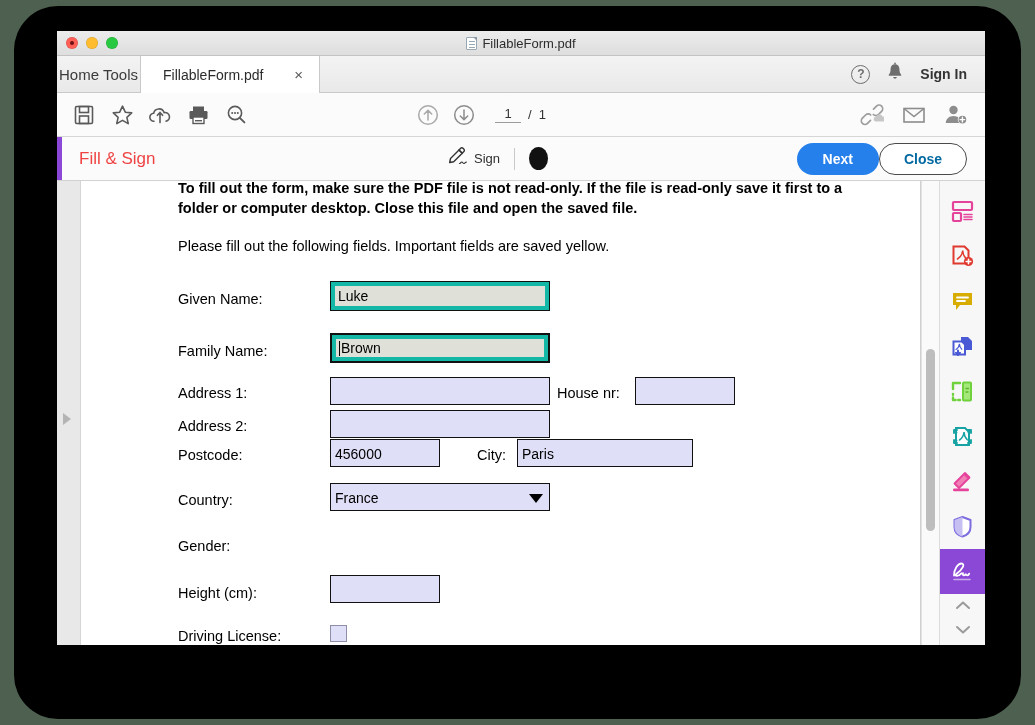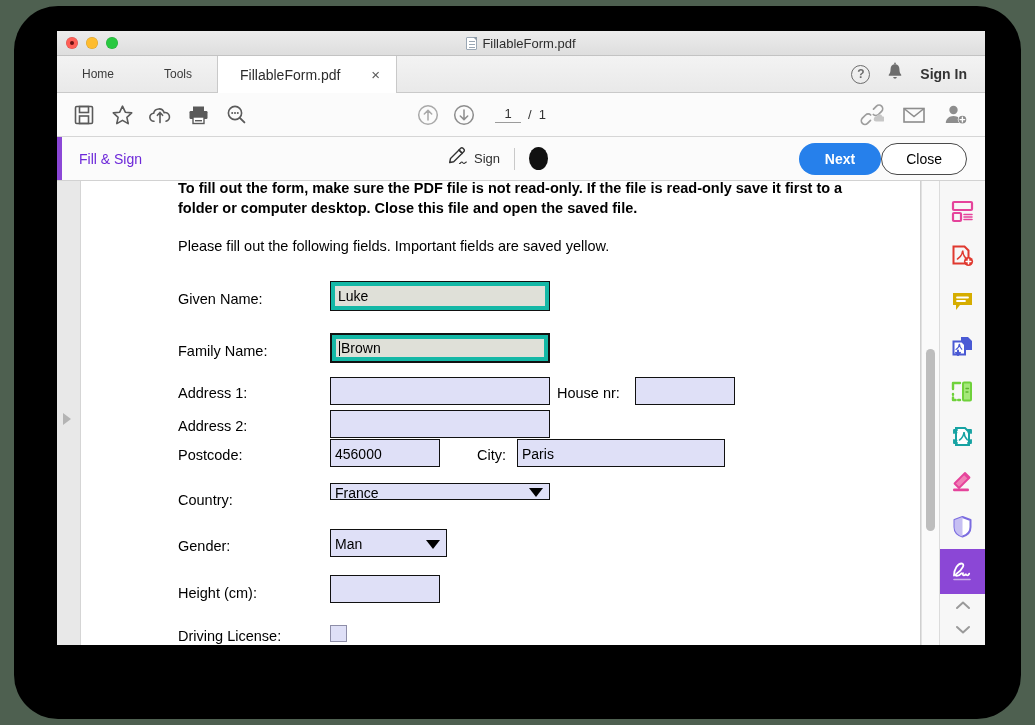--- a/index.html
+++ b/index.html
@@ -65,22 +65,22 @@
 
   
   #tabbar {
     height: 37px;
     background: linear-gradient(#f3f3f3,#e9e9e9);
     border-bottom: 1px solid #c9c9c9;
     display: flex; align-items: stretch;
     position: relative;
   }
   .navbtn {
-    display:flex; align-items:center; padding: 0 25px;
-    font-size: 12px; color: #3b3b3b; cursor: default;
+    display:flex; align-items:center; padding: 0 2px;
+    font-size: 15px; color: #3b3b3b; cursor: default;
   }
   .doc-tab {
     display:flex; align-items:center; gap: 18px;
     padding: 0 16px 0 22px;
     background: #ffffff;
     border-left: 1px solid #c9c9c9;
     border-right: 1px solid #c9c9c9;
     margin-bottom: -1px;
     font-size: 14px; color: #2c2c2c;
     min-width: 180px;
@@ -128,36 +128,36 @@
   #fsbar {
     height: 44px; background:#fbfbfb;
     border-bottom: 1px solid #d2d2d2;
     display:flex; align-items:center; position:relative;
     padding-left: 22px;
   }
   #fsbar::before {
     content:""; position:absolute; left:0; top:0; bottom:0; width:5px;
     background:#8b47d6;
   }
-  #fsbar .fs-title { font-size: 14px; color:#6d28d9; }
+  #fsbar .fs-title { font-size: 17px; color:#ef4444; }
   #fsbar .fs-mid {
     position:absolute; left: 390px; display:flex; align-items:center; gap:14px;
   }
   .sign-btn { display:flex; align-items:center; gap:5px; font-size:13px; color:#303030; }
   .vdiv { width:1px; height:22px; background:#c9c9c9; }
   .ink-dot { width: 19px; height: 23px; border-radius:50%; background:#111; }
   #fsbar .fs-right {
     margin-left:auto; display:flex; align-items:center; padding-right:18px;
   }
   .btn-next {
     background:#2680eb; color:#fff; font-size:14px; font-weight:bold;
     border-radius: 16px; padding: 8px 26px; border:none;
   }
   .btn-close {
-    background:#fff; color:#000000; font-size:14px; font-weight:normal;
+    background:#fff; color:#0369a1; font-size:14px; font-weight:bold;
     border-radius: 16px; padding: 7px 24px; border:1.5px solid #4b4b4b;
   }
 
   
   #bodyarea {
     position: relative;
     height: 464px;
     background: #e8e8e8;
     display:flex;
   }
@@ -442,35 +442,31 @@
           <div class="fld" style="left:249px; top:229px; width:220px; height:28px;">
             <span></span>
           </div>
 
           <div class="flabel" style="left:97px; top:266px;">Postcode:</div>
           <div class="fld" style="left:249px; top:258px; width:110px; height:28px;">
             <span>456000</span>
           </div>
 
           <div class="flabel" style="left:396px; top:266px;">City:</div>
-          <div class="fld" style="left:436px; top:258px; width:208px; height:28px;">
+          <div class="fld" style="left:436px; top:258px; width:176px; height:28px;">
             <span>Paris</span>
           </div>
 
           <div class="flabel" style="left:97px; top:311px;">Country:</div>
-          <div class="fld combo" style="left:249px; top:302px; width:220px; height:17px;">
+          <div class="fld combo" style="left:249px; top:302px; width:220px; height:28px;">
             <span>France</span>
             <span class="arrow"></span>
           </div>
 
           <div class="flabel" style="left:97px; top:357px;">Gender:</div>
-          <div class="fld combo" style="left:249px; top:348px; width:117px; height:28px;">
-            <span>Man</span>
-            <span class="arrow"></span>
-          </div>
 
           <div class="flabel" style="left:97px; top:404px;">Height (cm):</div>
           <div class="fld" style="left:249px; top:394px; width:110px; height:28px;">
             <span></span>
           </div>
 
           <div class="flabel" style="left:97px; top:447px;">Driving License:</div>
           <div class="chk" style="left:249px; top:444px;"></div>
 
         </div>

